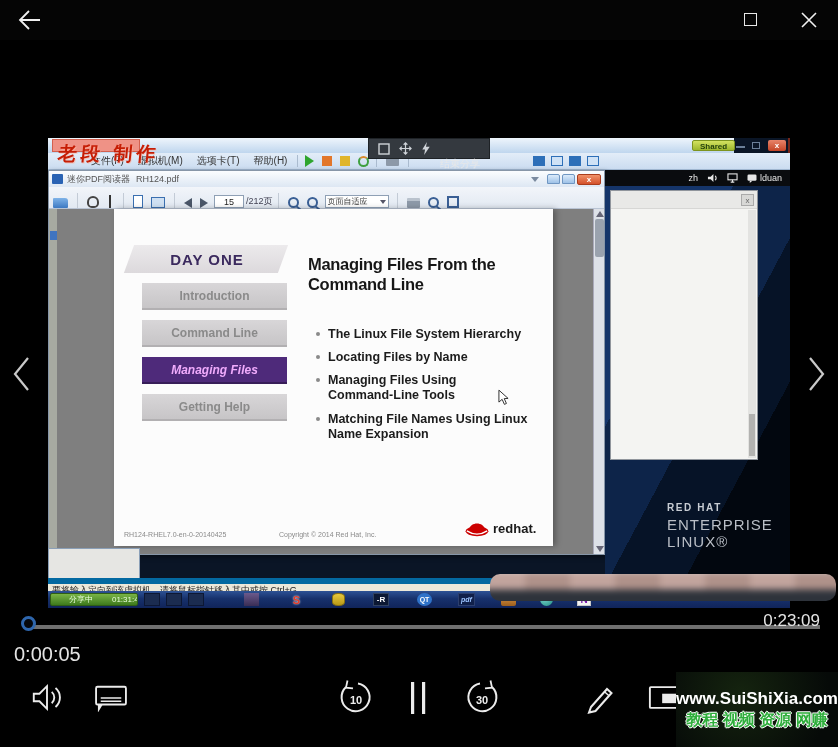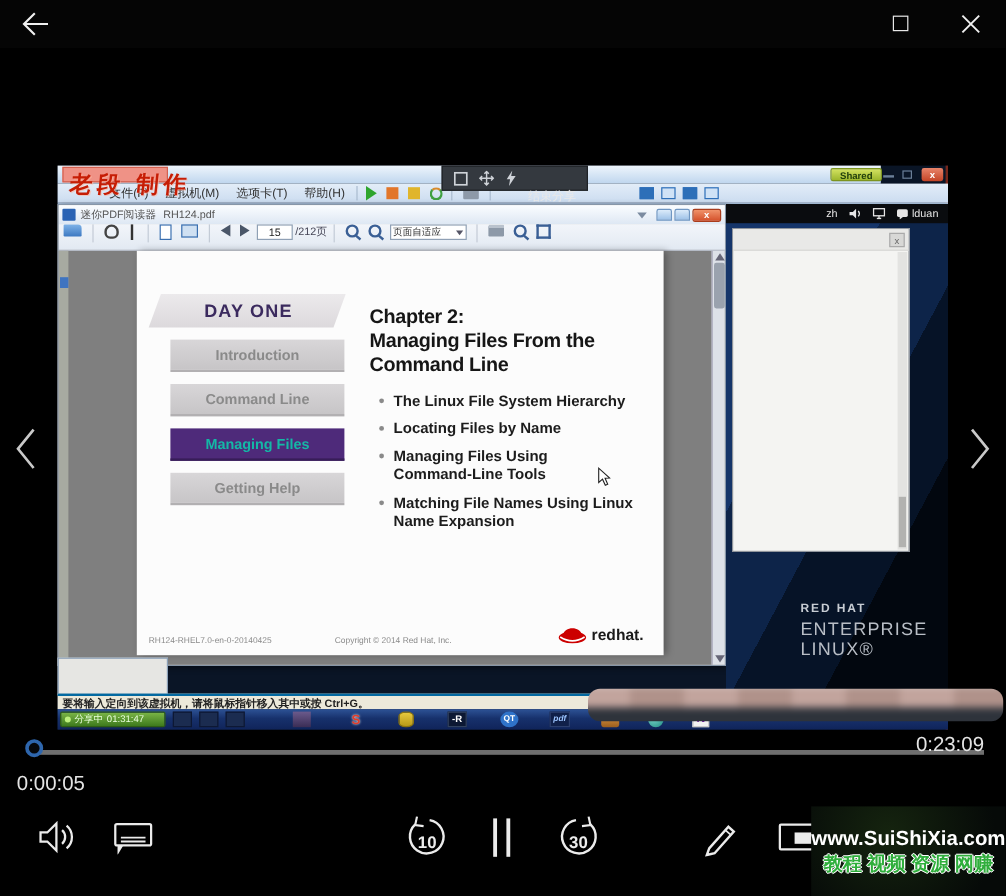--- a/index.html
+++ b/index.html
@@ -65,21 +65,21 @@
   .pdf-appicon{width:11px;height:10px;background:#2a63b4;margin:0 4px 0 3px;border-radius:1px;}
   .pdf-caret{margin-left:auto;width:0;height:0;border-left:4px solid transparent;
     border-right:4px solid transparent;border-top:5px solid #7b8ba0;margin-right:8px;}
   .pdf-btn{width:13px;height:10px;border-radius:2px 2px 0 0;margin-right:2px;
     background:linear-gradient(#dcebfa,#9ec2e8);border:1px solid #6f96c2;}
   .pdf-close{width:24px;height:11px;border-radius:2px;margin-right:3px;
     background:linear-gradient(#f0926a,#d4512b);border:1px solid #a93c1c;color:#fff;
     font-size:8px;text-align:center;line-height:10px;font-weight:bold;}
   .pdf-toolbar{position:absolute;left:0;top:16px;width:100%;height:22px;
     background:linear-gradient(#f2f5fa,#e2e9f2);border-bottom:1px solid #b9c4d4;
-    display:flex;align-items:flex-start;font-size:9px;color:#445;}
+    display:flex;align-items:flex-end;font-size:9px;color:#445;}
   .pt-sep{width:1px;height:15px;background:#c3cbd6;margin:0 5px;}
   .pt-ic{margin:0 4px;display:inline-block;}
   .pt-folder{width:15px;height:10px;background:linear-gradient(#7fb3e8,#3d79c2);
     border-radius:1px 3px 1px 1px;}
   .pt-hand{width:12px;height:12px;border:2px solid #444;border-radius:50% 50% 40% 40%;}
   .pt-ibeam{width:3px;height:13px;border-left:2px solid #333;margin:0 6px;}
   .pt-page{width:10px;height:13px;background:#fff;border:1.5px solid #3a6fb0;}
   .pt-page2{width:14px;height:11px;background:#cfe0f2;border:1.5px solid #3a6fb0;}
   .pt-arrow{width:0;height:0;border-top:5px solid transparent;border-bottom:5px solid transparent;margin:0 4px;}
   .pt-arrow.left{border-right:8px solid #4a5668;}
@@ -110,21 +110,21 @@
   
   .slide{position:absolute;left:65px;top:0;width:439px;height:337px;background:#fcfcfc;
     box-shadow:3px 0 6px rgba(0,0,0,.3);}
   .ribbon{position:absolute;left:15px;top:36px;width:154px;height:28px;
     background:linear-gradient(#eceaec,#dcd9dc);transform:skewX(-20deg);}
   .day-title{position:absolute;left:8px;top:42px;width:170px;text-align:center;
     color:#3b2a5e;font-weight:bold;font-size:15px;letter-spacing:1px;}
   .snav{position:absolute;left:28px;width:145px;height:27px;
     background:linear-gradient(#d8d6d8,#c7c5c7);border-bottom:2px solid #b2b0b2;
     color:#8a8a8a;font-weight:bold;font-size:12px;display:flex;align-items:center;justify-content:center;}
-  .snav.active{background:#4e2a7a;border-bottom-color:#371d58;color:#14b8a6;}
+  .snav.active{background:#4e2a7a;border-bottom-color:#371d58;color:#f0abfc;font-style:italic;}
   .chapter{position:absolute;left:194px;top:45px;width:210px;color:#161616;
     font-size:16.5px;font-weight:bold;line-height:20px;letter-spacing:-0.3px;}
   .bullet{position:absolute;left:214px;width:216px;color:#1c1c1c;font-size:12.5px;
     font-weight:bold;line-height:15px;}
   .bullet:before{content:"";position:absolute;left:-12px;top:5px;width:4px;height:4px;
     border-radius:50%;background:#8a8a8a;}
   .slide-footer{position:absolute;left:0;top:318px;width:100%;font-size:7px;color:#8a8a8a;}
   .sf-code{position:absolute;left:10px;top:4px;}
   .sf-copy{position:absolute;left:165px;top:4px;}
   .sf-logo{position:absolute;left:350px;top:-8px;display:flex;align-items:center;gap:3px;}
@@ -148,27 +148,27 @@
   .panel-thumb{position:absolute;bottom:2px;left:1px;width:6px;height:42px;background:#b2b2b0;}
   .brand{position:absolute;left:62px;top:332px;color:#b9bec6;}
   .brand-l1{font-size:10px;font-weight:bold;letter-spacing:1.6px;color:#c7ccd3;}
   .brand-l2{font-size:15px;letter-spacing:1px;margin-top:3px;}
   .brand-l3{font-size:15px;letter-spacing:1px;}
 
   
   .graybox{position:absolute;left:0;top:410px;width:92px;height:31px;background:#e6e6e3;
     border:1px solid #8ba0b8;}
   .statusbar{position:absolute;left:0;top:440px;width:742px;height:13px;background:#ece9da;
-    border-top:2px solid #0369a1;font-size:9px;color:#222;line-height:12px;padding-left:4px;
-    white-space:nowrap;overflow:hidden;font-weight:bold;}
+    border-top:6px solid #0369a1;font-size:9px;color:#222;line-height:12px;padding-left:4px;
+    white-space:nowrap;overflow:hidden;}
   .taskbar{position:absolute;left:0;top:453px;width:742px;height:17px;
     background:linear-gradient(#2d5295,#17316c 45%,#10245a);display:flex;align-items:center;}
   .share-pill{margin-left:2px;width:88px;height:13px;border-radius:2px;
     background:linear-gradient(#79b446,#3e7a1d);border:1px solid #2f5e14;display:flex;
-    align-items:center;gap:3px;padding:0 3px;color:#eaffdd;font-size:8px;white-space:nowrap;overflow:hidden;}
+    align-items:center;gap:19px;padding:0 3px;color:#eaffdd;font-size:8px;white-space:nowrap;overflow:hidden;justify-content:center;}
   .share-dot{width:5px;height:5px;border-radius:50%;background:#bdf07e;flex:0 0 auto;}
   .tb-ic{height:13px;margin-left:6px;flex:0 0 auto;display:flex;align-items:center;
     justify-content:center;font-weight:bold;}
   .dkic{width:16px;background:#1b2c50;border:1px solid #0d1834;}
   .purpic{width:15px;background:linear-gradient(#6b5a8c,#3a2d55);}
   .sic{width:15px;color:#e23c2a;font-size:11px;text-shadow:0 0 2px #fff;}
   .dbic{width:13px;background:linear-gradient(#e8c93e,#b89a18);border-radius:45%/28%;
     border:1px solid #8a7310;}
   .ric{width:16px;background:#0c1833;color:#fff;font-size:8px;border:1px solid #31425f;}
   .qtic{width:15px;height:13px;border-radius:50%;background:#2f73c9;color:#fff;font-size:7px;}
@@ -188,26 +188,26 @@
       linear-gradient(180deg,rgba(216,214,212,.95) 0 7px,rgba(0,0,0,0) 9px),
       linear-gradient(180deg,rgba(0,0,0,0) 0 24px,#2e333b 27px),
       repeating-linear-gradient(90deg,#c2a49d 0 45px,#b0928a 45px 90px);}
 
   
   .nav-prev{position:absolute;left:8px;top:352px;width:26px;height:44px;cursor:pointer;}
   .nav-next{position:absolute;left:804px;top:352px;width:26px;height:44px;cursor:pointer;}
   .timeline{position:absolute;left:31px;top:625px;width:789px;height:4px;background:#6f6f6f;cursor:pointer;}
   .scrubber{position:absolute;left:21px;top:616px;width:15px;height:15px;border-radius:50%;
     border:3.5px solid #2e66ad;background:#06080c;cursor:pointer;z-index:3;}
-  .time-cur{position:absolute;left:14px;top:643px;font-size:17px;color:#e4e4e4;}
+  .time-cur{position:absolute;left:14px;top:643px;font-size:20px;color:#e4e4e4;}
   .time-tot{position:absolute;left:700px;top:611px;width:120px;text-align:right;font-size:17px;color:#e4e4e4;}
 
   .ctl{position:absolute;cursor:pointer;}
   .ctl svg{display:block;}
-  .skip-num{position:absolute;left:0;top:15px;width:100%;text-align:center;font-size:14px;
+  .skip-num{position:absolute;left:0;top:15px;width:100%;text-align:center;font-size:11px;
     color:#ececec;font-weight:bold;}
 
   
   .sitewm{position:absolute;left:676px;top:672px;width:162px;height:75px;z-index:10;
     background:radial-gradient(circle at 40% 30%,#15240f,#060a08 80%);
     display:flex;flex-direction:column;align-items:center;justify-content:center;gap:1px;}
   .wm1{font-size:16px;font-weight:bold;color:#cf1f1f;white-space:nowrap;
     text-shadow:1px 0 #fff,-1px 0 #fff,0 1px #fff,0 -1px #fff;}
   .wm2{font-size:17px;font-weight:bold;color:#ffffff;white-space:nowrap;}
   .wm3{font-size:16px;font-weight:bold;color:#2fae3c;white-space:nowrap;
@@ -320,21 +320,20 @@
 
         <div class="slide">
           <div class="ribbon"></div>
           <div class="day-title">DAY ONE</div>
           <div class="snav" style="top:74px">Introduction</div>
           <div class="snav" style="top:111px">Command Line</div>
           <div class="snav active" style="top:148px">Managing Files</div>
           <div class="snav" style="top:185px">Getting Help</div>
 
           <div class="chapter">
-            <div>Chapter 2:</div>
             <div>Managing Files From the Command Line</div>
           </div>
 
           <div class="bullet" style="top:118px">The Linux File System Hierarchy</div>
           <div class="bullet" style="top:141px">Locating Files by Name</div>
           <div class="bullet" style="top:164px;width:165px">Managing Files Using Command-Line Tools</div>
           <div class="bullet" style="top:203px">Matching File Names Using Linux Name Expansion</div>
 
           <div class="cursor">
             <svg width="11" height="17" viewBox="0 0 12 18">

